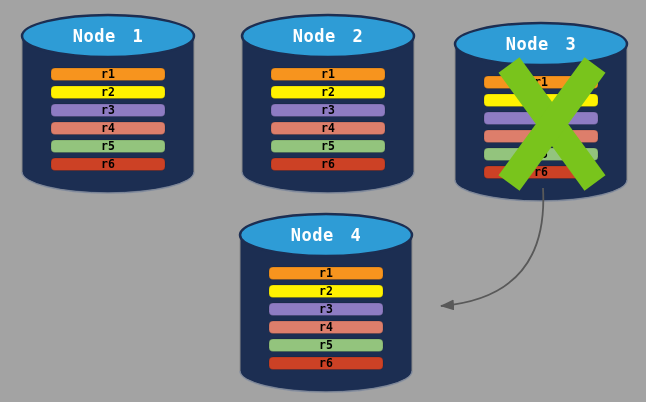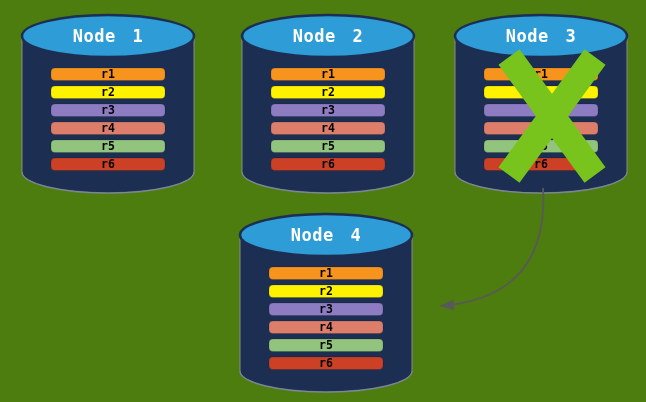--- a/index.html
+++ b/index.html
@@ -1,20 +1,20 @@
 <!DOCTYPE html>
 <html><head>
 <meta charset="utf-8">
 <style>
   html, body { margin: 0; padding: 0; background: #ffffff; }
   .canvas {
     position: relative;
     width: 646px;
     height: 402px;
-    background: #4d7c0f;
+    background: #a3a3a3;
     overflow: hidden;
     font-family: "DejaVu Sans Mono", monospace;
   }
   .node { position: absolute; width: 180px; height: 184px; }
   .node svg { display: block; }
   .cyl-body { stroke-width: 1; }
   .cyl-rim  { fill: none; stroke: #7c8ba6; stroke-width: 1.6; opacity: 0.55; }
   .cyl-top  { stroke-width: 2.5; }
   .node-title {
     font-family: "DejaVu Sans Mono", monospace;
@@ -79,21 +79,21 @@
         <rect class="row-rect" x="33" y="109" width="114" height="12.5" rx="4" style="fill: rgb(221, 126, 107);"></rect>
         <text class="row-label" x="90" y="118.8" style="fill: rgb(0, 0, 0);">r4</text>
         <rect class="row-rect" x="33" y="127" width="114" height="12.5" rx="4" style="fill: rgb(147, 196, 125);"></rect>
         <text class="row-label" x="90" y="136.8" style="fill: rgb(0, 0, 0);">r5</text>
         <rect class="row-rect" x="33" y="145" width="114" height="12.5" rx="4" style="fill: rgb(204, 65, 37);"></rect>
         <text class="row-label" x="90" y="154.8" style="fill: rgb(0, 0, 0);">r6</text>
       </g>
     </svg>
   </div>
 
-  <div class="node" style="left:451px; top:13px;text-align:center;">
+  <div class="node" style="left:451px; top:21px;text-align:center;">
     <svg viewBox="0 0 180 184" width="180" height="184">
       <path class="cyl-body" d="M4,23 L4,159 A86,21 0 0,0 176,159 L176,23 Z" style="fill: rgb(28, 46, 82); stroke: rgb(138, 138, 138);"></path>
       <path class="cyl-rim" d="M4,159 A86,21 0 0,0 176,159"></path>
       <ellipse class="cyl-top" cx="90" cy="23" rx="86" ry="21" style="fill: rgb(46, 156, 214); stroke: rgb(28, 46, 82);"></ellipse>
       <text class="node-title" x="90" y="29" style="fill: rgb(255, 255, 255);">Node 3</text>
       <g>
         <rect class="row-rect" x="33" y="55" width="114" height="12.5" rx="4" style="fill: rgb(247, 148, 30);"></rect>
         <text class="row-label" x="90" y="64.8" style="fill: rgb(0, 0, 0);">r1</text>
         <rect class="row-rect" x="33" y="73" width="114" height="12.5" rx="4" style="fill: rgb(255, 242, 0);"></rect>
         <text class="row-label" x="90" y="82.8" style="fill: rgb(0, 0, 0);">r2</text>

